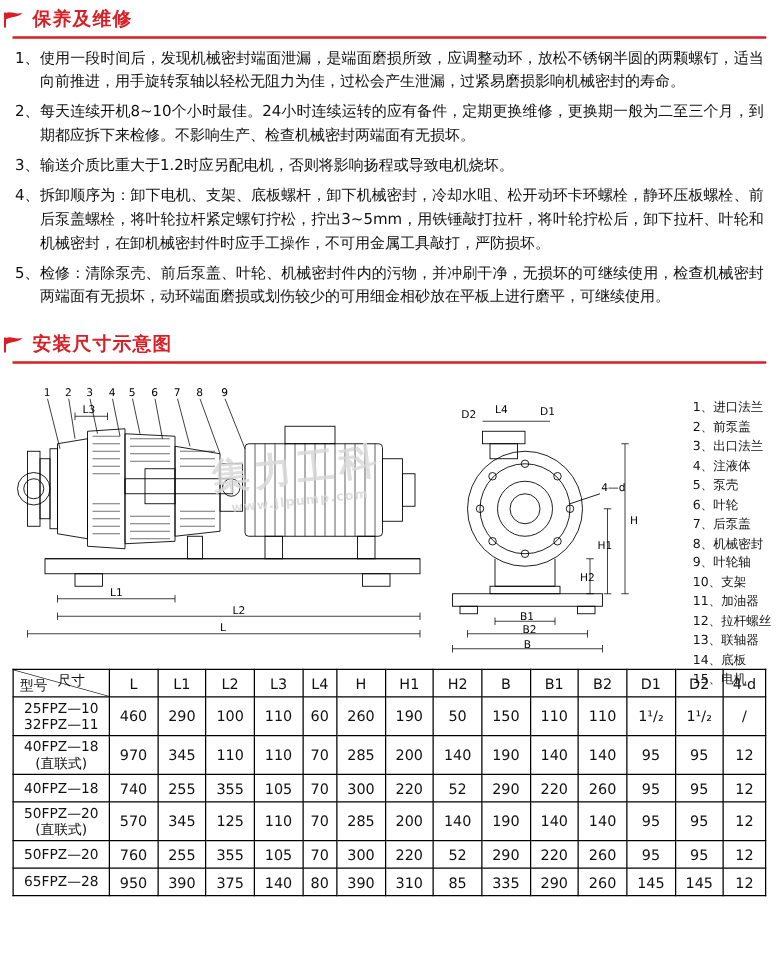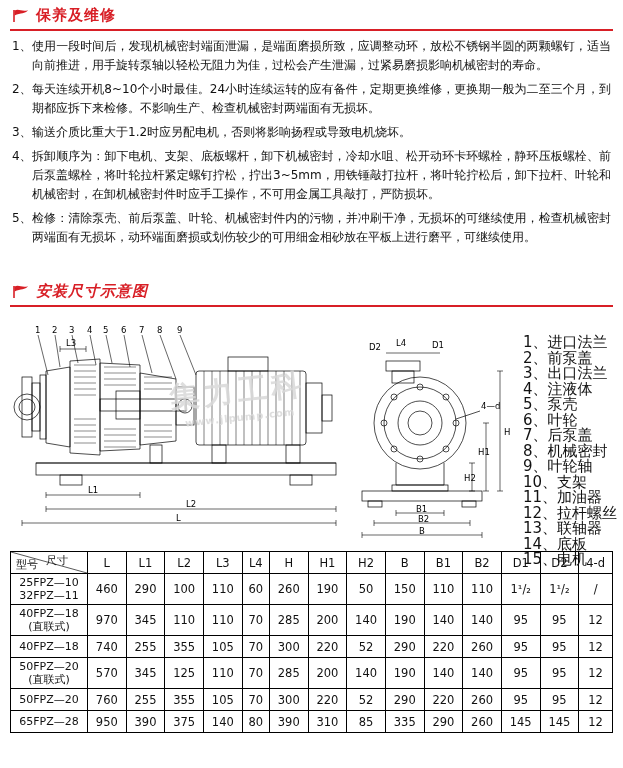--- a/index.html
+++ b/index.html
@@ -7,21 +7,21 @@
     width:623px;
     background:#ffffff;
     font-family:"DejaVu Sans","Liberation Sans",sans-serif;
     color:#111;
   }
   .page{width:623px;position:relative;}
 
   
   .section-head{
     display:flex;align-items:center;gap:6px;
-    padding:6px 10px 2px 12px;
+    padding:6px 10px 2px 2px;
   }
   .flag{
     width:18px;height:14px;position:relative;flex:0 0 auto;
   }
   .flag svg{display:block;}
   .section-title{
     font-size:15px;font-weight:bold;color:#d81f26;
     letter-spacing:1px;
   }
   .rule{
@@ -50,21 +50,21 @@
     font-size:30px;color:#d9d9d9;font-weight:bold;
     letter-spacing:4px;opacity:.85;
     transform:rotate(-6deg);
     pointer-events:none;
   }
   .watermark .sub{font-size:10px;letter-spacing:1px;display:block;text-align:center;}
 
   
   .legend{
     position:absolute;right:6px;top:22px;
-    font-size:15px;line-height:15.5px;color:#111;
+    font-size:10px;line-height:15.5px;color:#111;
   }
   .legend div{white-space:nowrap;}
 
   
   table.spec{
     border-collapse:collapse;
     margin:6px 10px 10px 10px;
     width:603px;
     font-size:11.5px;
   }
@@ -118,21 +118,21 @@
     <div class="para">
       <span class="num">4、</span>
       <span class="txt">拆卸顺序为：卸下电机、支架、底板螺杆，卸下机械密封，冷却水咀、松开动环卡环螺栓，静环压板螺栓、前后泵盖螺栓，将叶轮拉杆紧定螺钉拧松，拧出3~5mm，用铁锤敲打拉杆，将叶轮拧松后，卸下拉杆、叶轮和机械密封，在卸机械密封件时应手工操作，不可用金属工具敲打，严防损坏。</span>
     </div>
     <div class="para">
       <span class="num">5、</span>
       <span class="txt">检修：清除泵壳、前后泵盖、叶轮、机械密封件内的污物，并冲刷干净，无损坏的可继续使用，检查机械密封两端面有无损坏，动环端面磨损或划伤较少的可用细金相砂放在平板上进行磨平，可继续使用。</span>
     </div>
   </div>
 
-  <div class="section-head" style="margin-top:22px;font-style:italic;">
+  <div class="section-head" style="margin-top:6px;">
     <span class="flag">
       <svg width="18" height="14" viewBox="0 0 18 14">
         <path d="M2 1 L2 13" stroke="#d81f26" stroke-width="1.6" fill="none"></path>
         <path d="M2.5 1.5 C7 -0.5 10 3 16 1.2 C13 5 9 3.5 2.5 6.5 Z" fill="#d81f26"></path>
       </svg>
     </span>
     <span class="section-title">安装尺寸示意图</span>
   </div>
   <div class="rule"></div>
 

